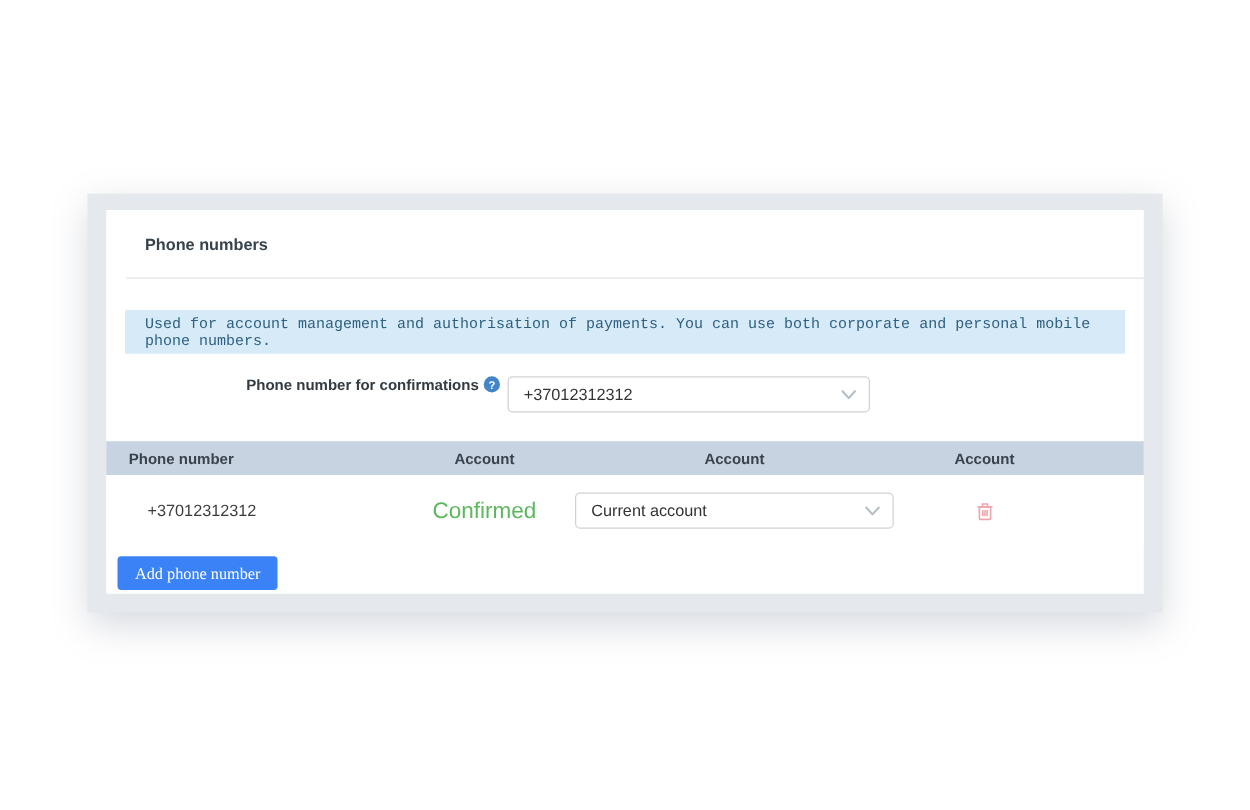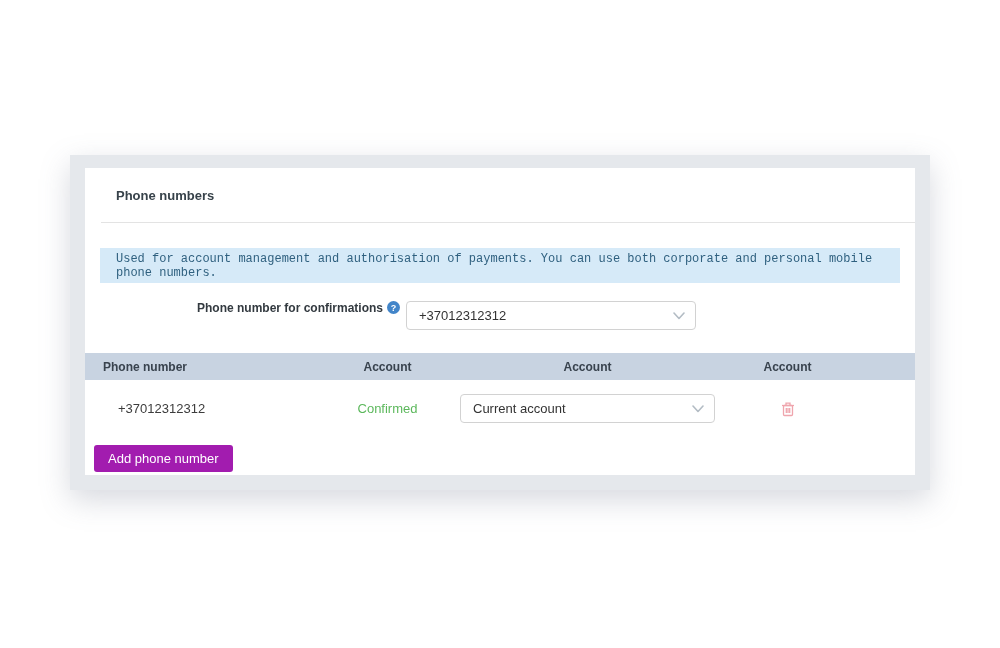--- a/index.html
+++ b/index.html
@@ -121,44 +121,44 @@
   }
   .th.first { text-align: left; padding-left: 18px; }
 
   .table-data-row {
     height: 57px;
     align-items: center;
     background: #ffffff;
   }
   .td { text-align: center; font-size: 12px; color: #3c3c3c; }
   .td.first { text-align: left; padding-left: 33px; font-size: 13px; }
-  .status-confirmed { color: #5cb85c; font-size: 13px; }
+  .status-confirmed { color: #5cb85c; font-size: 18px; }
 
   .account-cell { display: flex; justify-content: center; }
   .select-account { width: 260px; gap: 38px; }
 
   .delete-cell { display: flex; justify-content: center; }
   .delete-button {
     background: none;
     border: none;
     cursor: pointer;
     padding: 2px;
     line-height: 0;
   }
 
   .add-button {
     margin: 8px 0 0 9px;
     height: 27px;
     padding: 0 14px;
-    background: #a21caf;
+    background: #3b82f6;
     border: none;
     border-radius: 3px;
     color: #ffffff;
     font-size: 13px;
-    font-family: Liberation Sans, sans-serif;
+    font-family: Liberation Serif, serif;
     cursor: pointer;
   }
 </style>
 </head>
 <body>
 
 <div class="page">
   <div class="outer-container">
     <div class="card">
 

